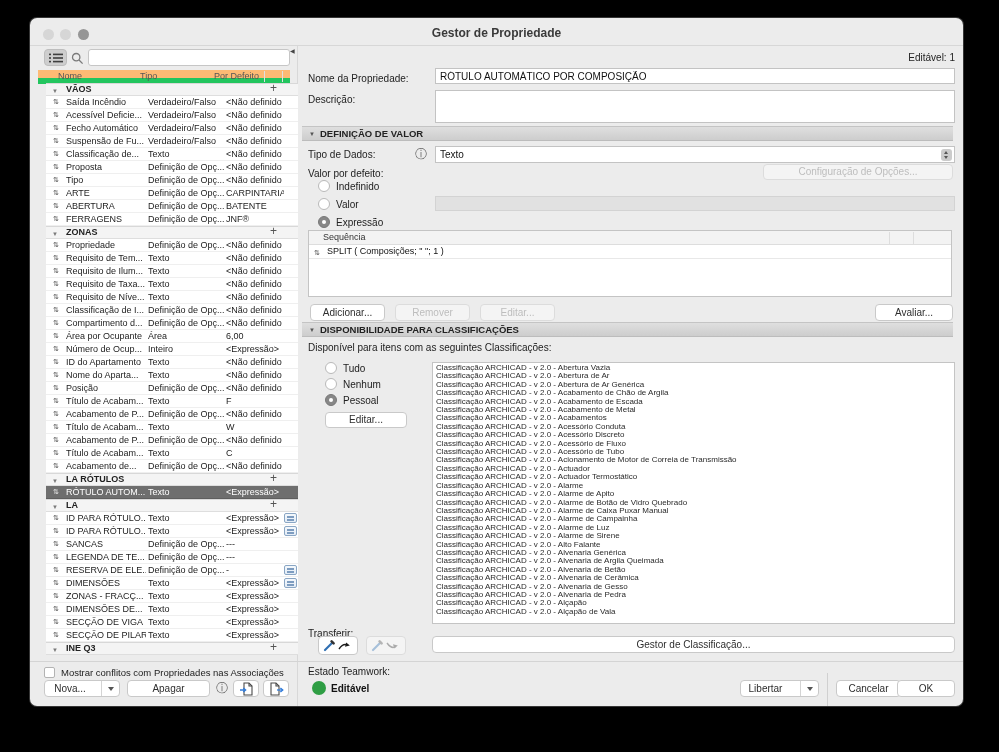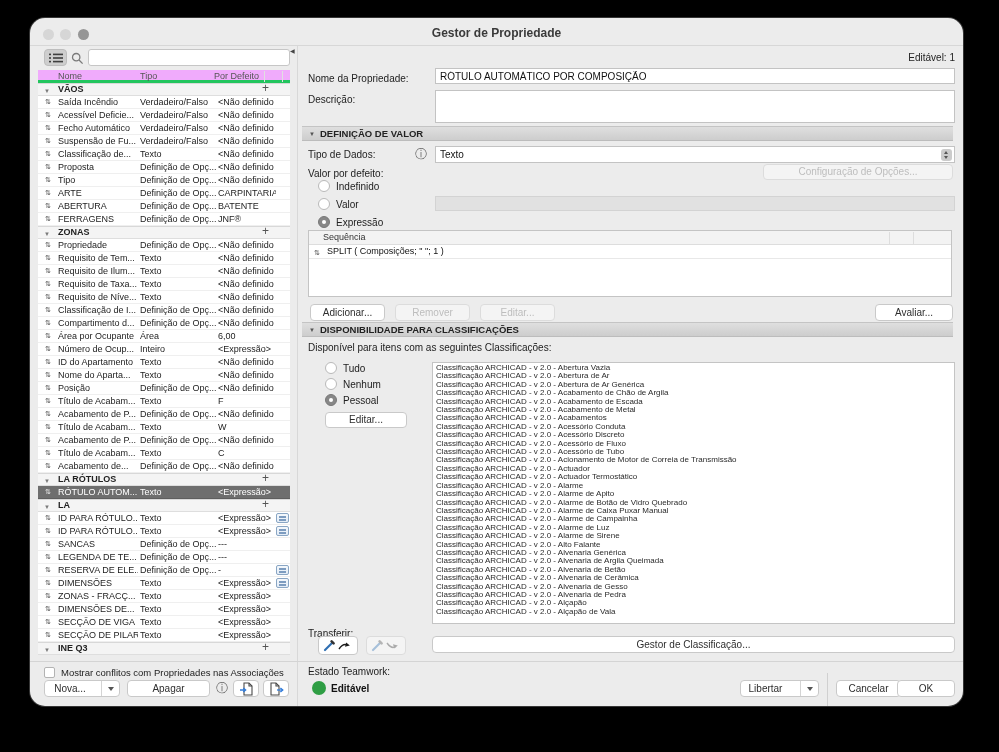--- a/index.html
+++ b/index.html
@@ -1,34 +1,34 @@
 <!DOCTYPE html>
 <html><head>
 <meta charset="utf-8">
 <style>
   *{box-sizing:border-box;margin:0;padding:0}
   html,body{width:999px;height:752px;background:#000;font-family:"Liberation Sans",sans-serif;overflow:hidden}
   .stage{position:relative;width:999px;height:752px;background:#000}
-  .win{position:absolute;left:30px;top:18px;width:933px;height:688px;background:#ececec;border-radius:15px;overflow:hidden;box-shadow:0 0 0 1px rgba(60,60,60,.9),0 18px 40px rgba(0,0,0,.65)}
+  .win{position:absolute;left:30px;top:18px;width:933px;height:688px;background:#ececec;border-radius:7px;overflow:hidden;box-shadow:0 0 0 1px rgba(60,60,60,.9),0 18px 40px rgba(0,0,0,.65)}
   
   .titlebar{position:absolute;left:0;top:0;right:0;height:28px;border-bottom:1px solid #d7d7d7}
   .tl{position:absolute;top:11px;width:11px;height:11px;border-radius:50%}
   .title{position:absolute;left:0;right:0;top:8px;text-align:center;font-size:12px;font-weight:bold;color:#3a3a3a}
   .vsplit{position:absolute;left:267px;top:28px;bottom:0;width:1px;background:#d8d8d8}
   .hsplit{position:absolute;left:0;right:0;top:643px;height:1px;background:#d4d4d4}
   .collapse-arrow{position:absolute;left:260px;top:30px;font-size:6px;color:#444;line-height:6px}
   
   .btn-listview{position:absolute;left:14px;top:31px;width:23px;height:17px;background:#cecece;border:1px solid #bdbdbd;border-radius:4px;display:flex;align-items:center;justify-content:center}
   .mag{position:absolute;left:41px;top:33px}
   .search-input{position:absolute;left:58px;top:31px;width:202px;height:17px;background:#fff;border:1px solid #c6c6c6;border-radius:3px;font-size:10px;padding:0 4px;color:#222;outline:none;font-family:"Liberation Sans",sans-serif}
   
-  .thead{position:absolute;left:8px;top:52px;width:252px;height:14px;font-size:9px;color:#555;border-bottom:4px solid #22c55e;background:#f0abfc}
+  .thead{position:absolute;left:8px;top:52px;width:252px;height:14px;font-size:9px;color:#555;border-bottom:6px solid #22c55e;background:#fdba74}
   .thead span{position:absolute;top:1px}
   .th-sep{position:absolute;top:1px;width:1px;height:11px;background:#e0e0e0}
-  .tbody{position:absolute;left:8px;top:65px;width:252px;background:#fff}
+  .tbody{position:absolute;left:16px;top:65px;width:252px;background:#fff}
   .prow{position:relative;height:13px;border-bottom:1px solid #efefef;font-size:9px;color:#1c1c1c;line-height:12px;white-space:nowrap;background:#fff}
   .prow .handle{position:absolute;left:7px;top:0;font-size:7px;color:#555}
   .prow .cn{position:absolute;left:20px;width:80px;overflow:hidden}
   .prow .ct{position:absolute;left:102px;width:76px;overflow:hidden}
   .prow .cd{position:absolute;left:180px;width:58px;overflow:hidden}
   .prow.sel{background:#6e6e6e;color:#fff;border-bottom-color:#5e5e5e}
   .prow.sel .handle{color:#e6e6e6}
   .badge{position:absolute;left:238px;top:1px;width:13px;height:10px;border:1px solid #8aa6c4;border-radius:2px;background:linear-gradient(#f4f8fc,#e3ecf6)}
   .badge:after{content:"";position:absolute;left:2px;top:2px;width:7px;height:1.5px;background:#7d9cc0;box-shadow:0 3px 0 #7d9cc0}
   .grow{position:relative;height:13px;background:#f4f4f4;border-top:1px solid #d8d8d8;border-bottom:1px solid #dedede;font-size:9px;font-weight:bold;color:#222;line-height:11px}

